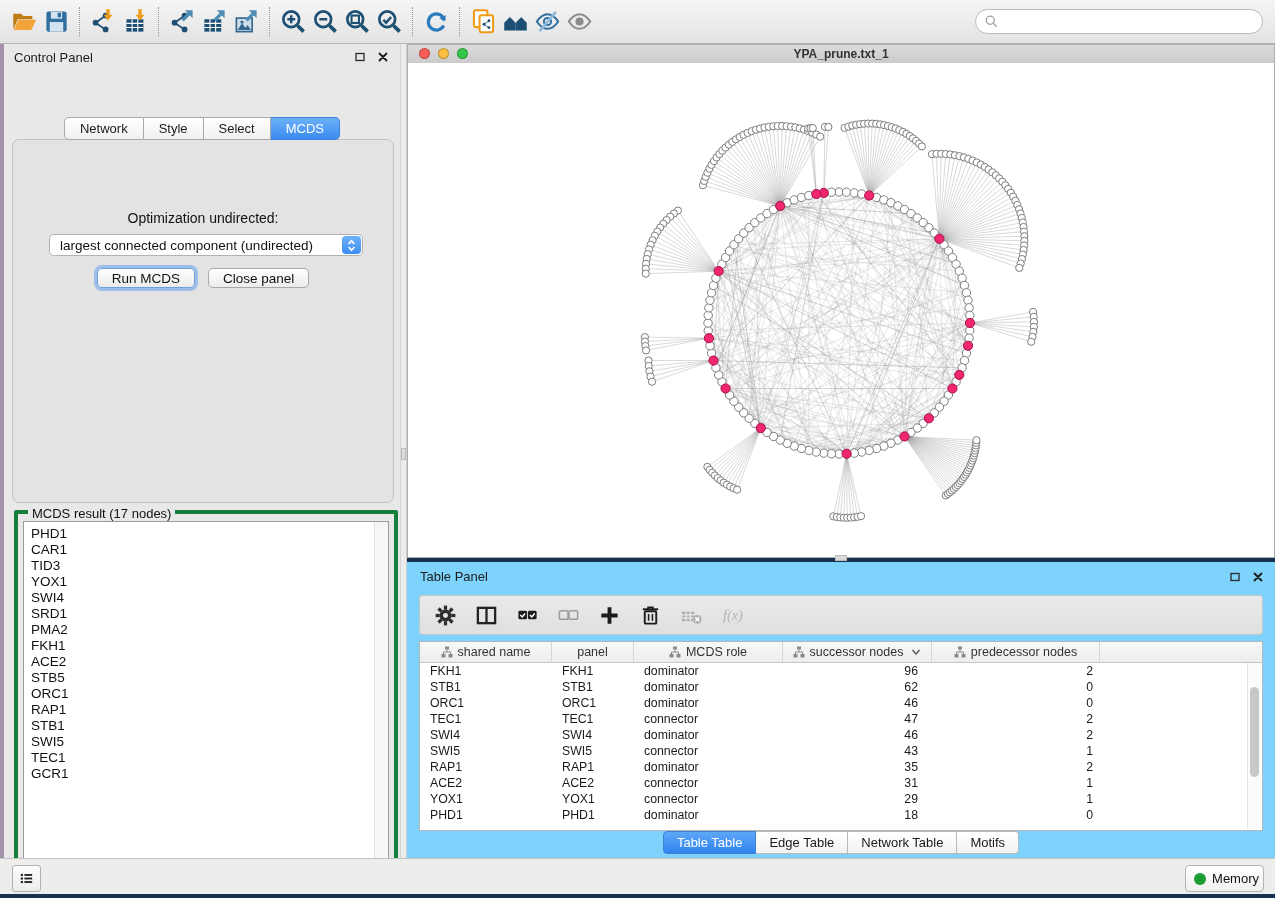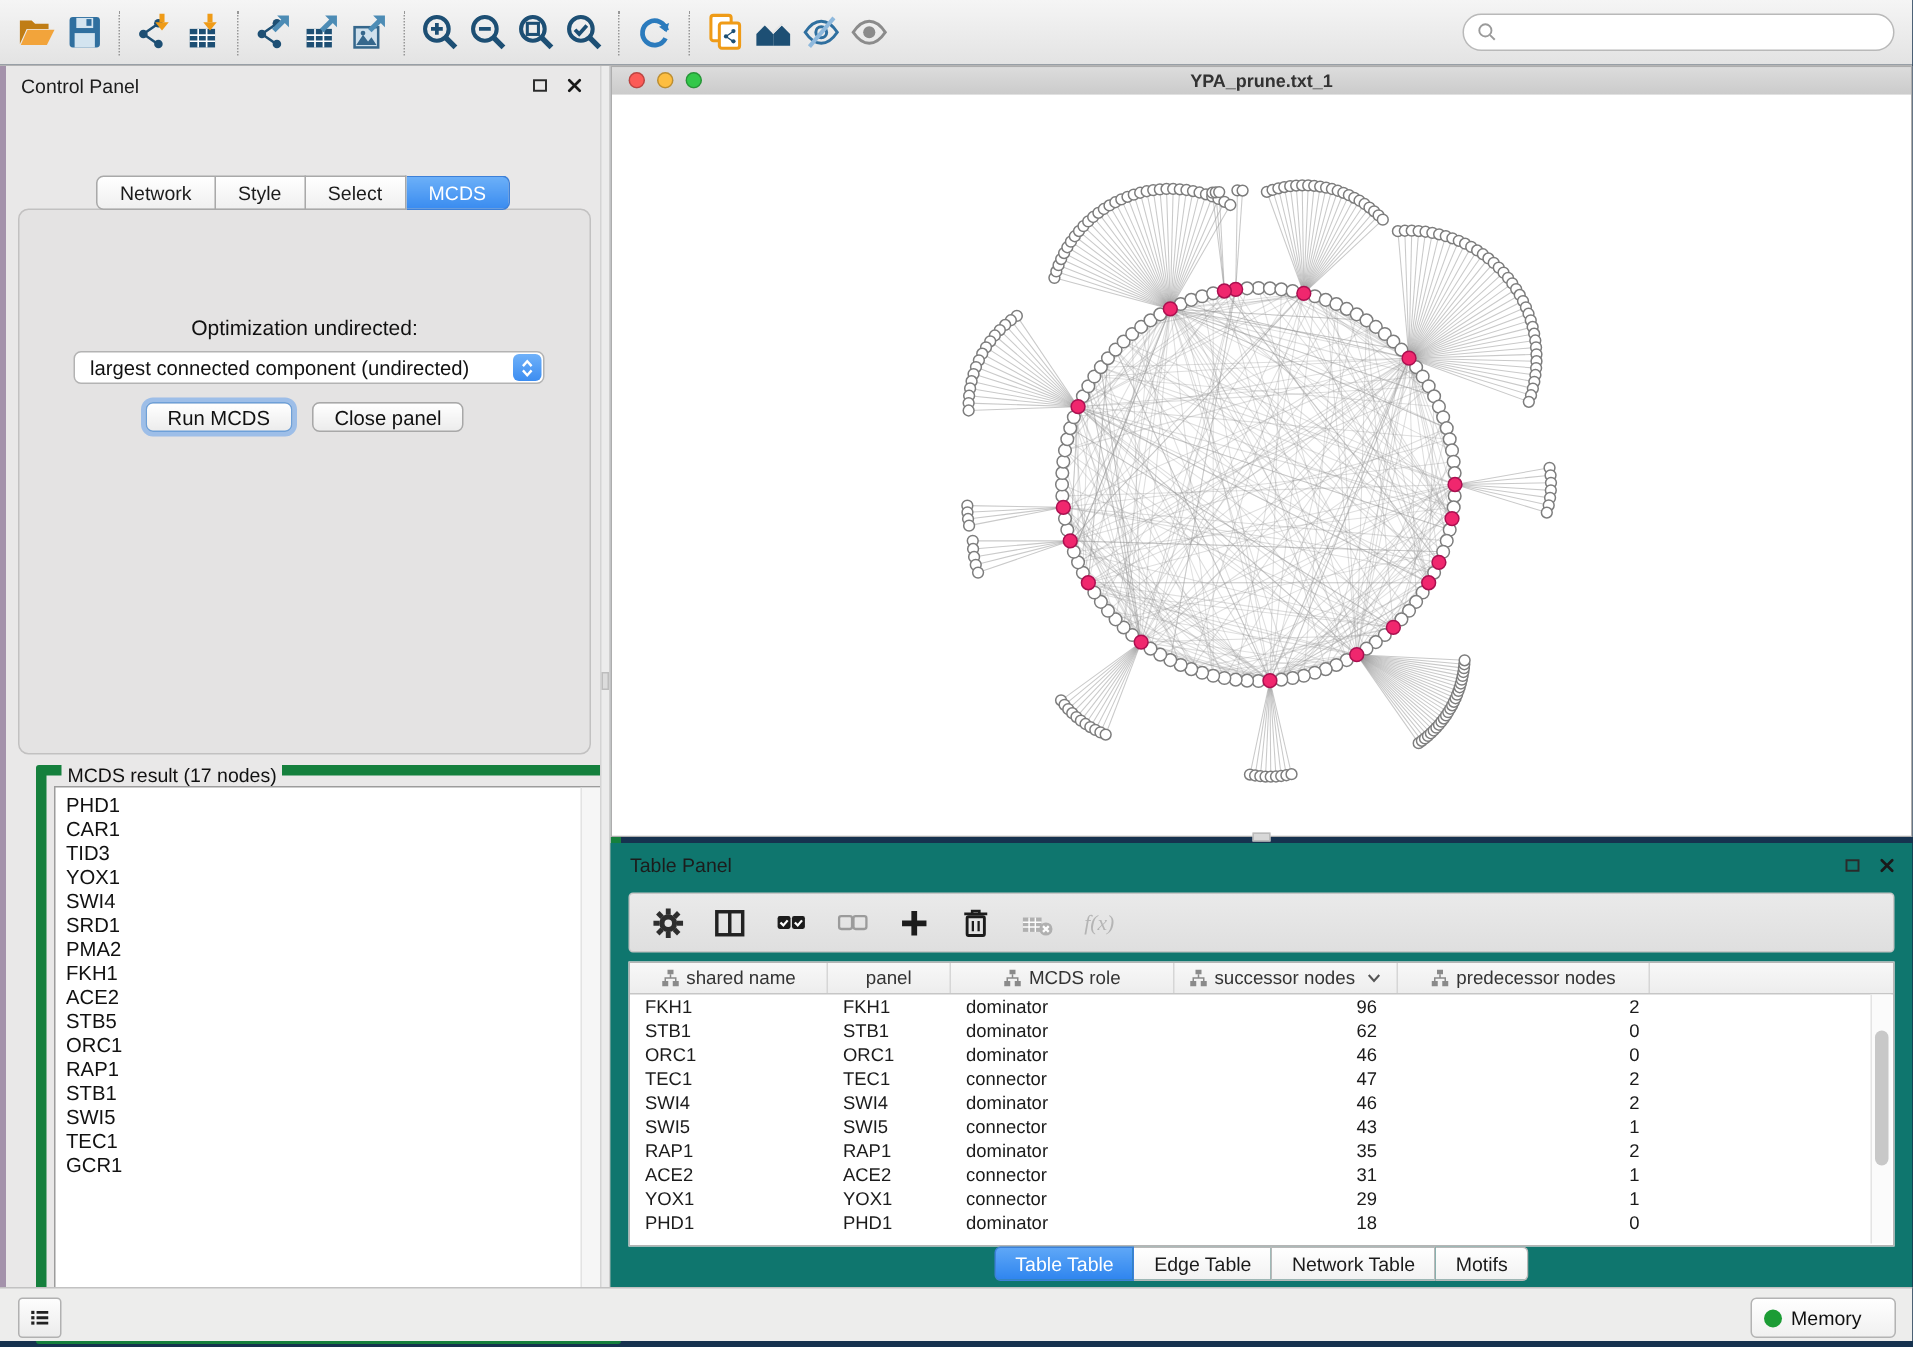--- a/index.html
+++ b/index.html
@@ -71,22 +71,22 @@
   }
   #cp-buttons{position:absolute;left:0;top:128px;width:100%;display:flex;justify-content:center;gap:13px;}
   .mac-btn{
     height:20px;padding:0 14px;font-size:13.5px;color:#111;
     background:linear-gradient(#ffffff,#ececec);
     border:1px solid #a8a8a8;border-radius:5px;
     font-family:"Liberation Sans",sans-serif;
   }
   .mac-btn.focused{box-shadow:0 0 0 3px rgba(110,165,235,.6);border-color:#6ea0d8;}
   #mcds-group{
-    position:absolute;left:20px;top:466px;width:376px;height:372px;
-    border:7px solid #15803d;border-radius:2px;
+    position:absolute;left:10px;top:466px;width:376px;height:372px;
+    border:4px solid #15803d;border-radius:2px;
   }
   #mcds-group-label{
     position:absolute;left:10px;top:-8px;background:#e9e8e8;padding:0 4px;
     font-size:13px;color:#111;
   }
   #mcds-list{
     position:absolute;left:5px;top:7px;right:5px;bottom:5px;background:#fff;
     border:1px solid #9c9c9c;overflow:hidden;
   }
   #mcds-scroll{
@@ -111,21 +111,21 @@
   .traffic{position:absolute;left:11px;top:3px;display:flex;gap:8px;}
   .traffic span{width:11px;height:11px;border-radius:50%;display:block;box-sizing:border-box;}
   #net-title{
     position:absolute;left:0;width:100%;top:2px;text-align:center;
     font-size:12px;font-weight:bold;color:#333;
   }
   #net-canvas{position:absolute;left:0;top:18px;width:866px;height:494px;background:#fff;}
   #h-splitter-handle{position:absolute;left:427px;bottom:-4px;width:12px;height:6px;background:#d8d8d8;border:1px solid #bbb;box-sizing:border-box;z-index:4;}
   
   #table-panel{
-    position:absolute;left:407px;top:562px;width:868px;height:296px;background:#0f766e;
+    position:absolute;left:407px;top:562px;width:868px;height:296px;background:#7dd3fc;
   }
   #tp-title{position:absolute;left:13px;top:7px;font-size:13px;color:#1c1c1c;}
   #tp-winbtns{position:absolute;right:10px;top:7px;display:flex;gap:8px;}
   #tp-toolbar{
     position:absolute;left:12px;top:33px;width:844px;height:40px;box-sizing:border-box;
     background:linear-gradient(#eaeaea,#dfdfdf);
     border:1px solid #c6c6c6;border-radius:3px;
     display:flex;align-items:center;padding-left:12px;gap:15px;
   }
   .tp-icon{width:26px;height:26px;display:flex;align-items:center;justify-content:center;}
@@ -163,21 +163,21 @@
     position:absolute;left:0;top:858px;width:1275px;height:36px;
     background:#ededec;border-top:1px solid #c2c2c2;box-sizing:border-box;
   }
   #status-list-btn{
     position:absolute;left:12px;top:6px;width:27px;height:25px;
     background:linear-gradient(#fdfdfd,#ececec);border:1px solid #b1b1b1;border-radius:3px;
     display:flex;align-items:center;justify-content:center;
   }
   #status-list-btn svg{width:17px;height:17px;}
   #memory-btn{
-    position:absolute;right:11px;top:6px;height:25px;padding:0 22px 0 8px;
+    position:absolute;right:11px;top:6px;height:25px;padding:0 4px 0 8px;
     background:linear-gradient(#ffffff,#f0f0f0);border:1px solid #b3b3b3;border-radius:4px;
     display:flex;align-items:center;gap:6px;font-size:13px;color:#111;
   }
   #memory-dot{width:12px;height:12px;border-radius:50%;background:#1c9c35;}
 </style>
 </head>
 <body>
 
 <div id="toolbar">
   <div id="toolbar-icons" style="display: flex; align-items: center;">

